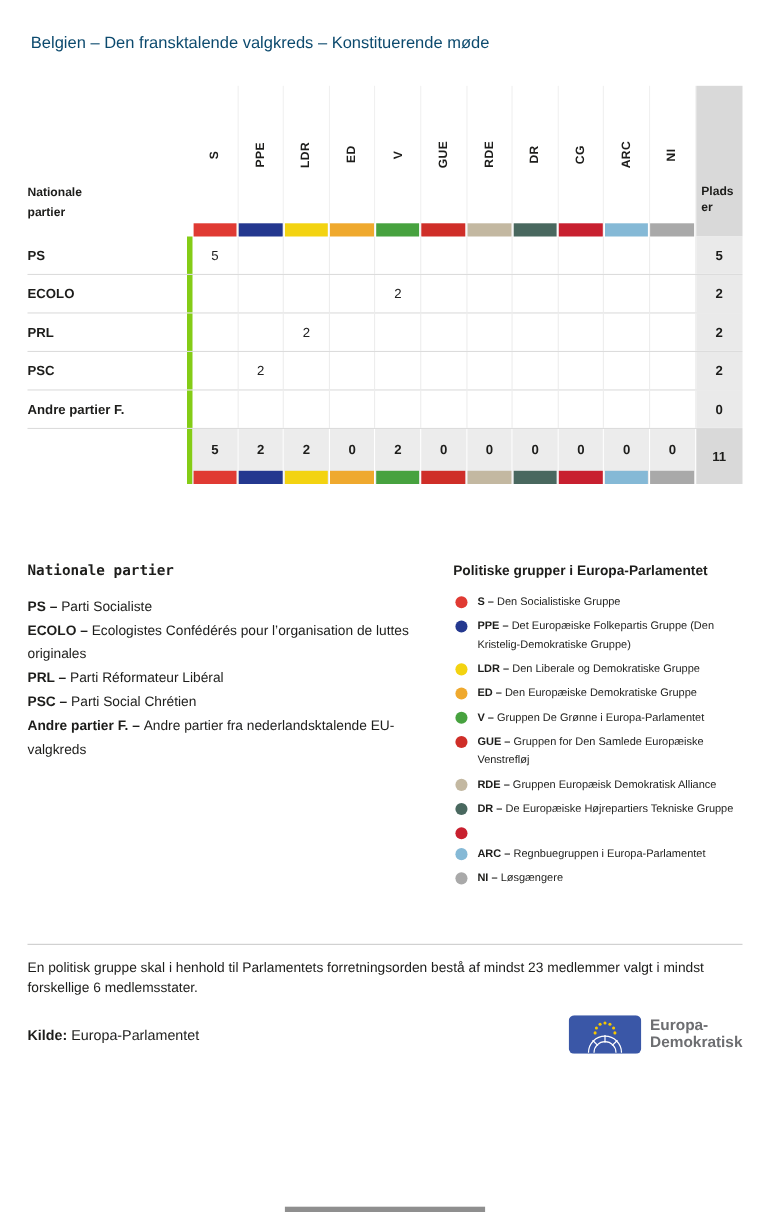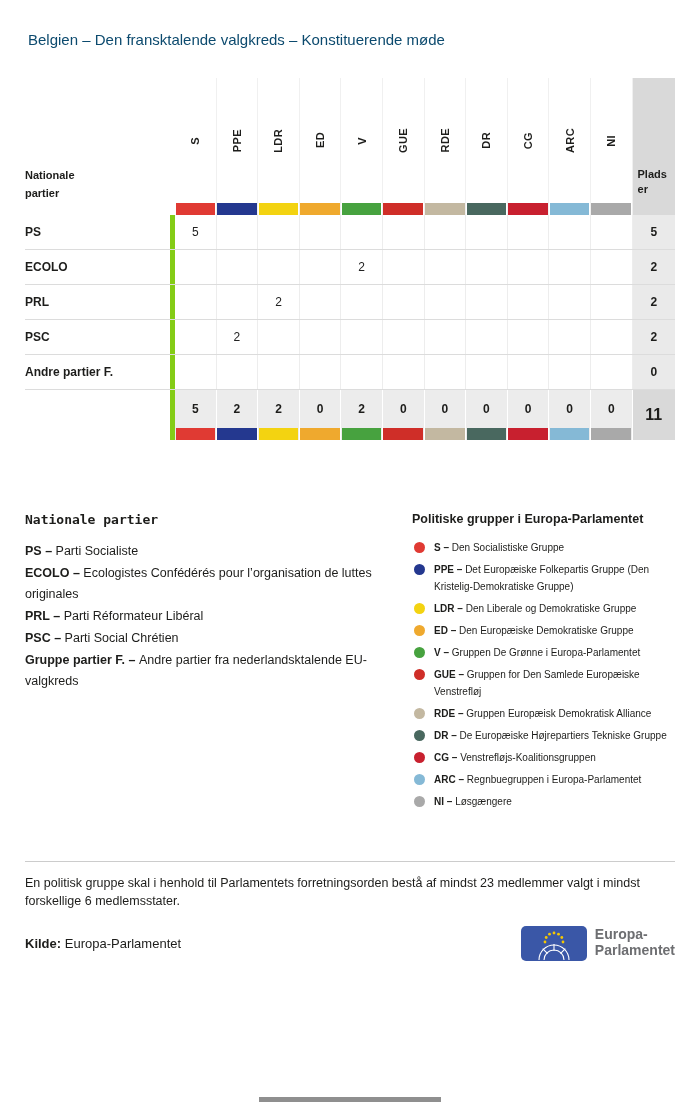--- a/index.html
+++ b/index.html
@@ -32,21 +32,21 @@
   .seats-text { font-size: 11px; font-weight: 700; width: 40px; line-height: 15px; overflow-wrap: anywhere; padding: 0 0 18px 5px; }
 
   .t-data { height: 35px; border-bottom: 1px solid #dcdcdc; }
   .rlabel { display: flex; align-items: center; font-size: 12px; font-weight: 700; border-right: 5px solid #84cc16; }
   .val { display: flex; align-items: center; justify-content: center; font-size: 12px; color: #222; border-right: 1px solid #ededed; }
   .seats-val { background: #eaeaea; display: flex; align-items: center; justify-content: center; font-size: 12px; font-weight: 700; }
 
   .t-total { height: 50px; }
   .tot { background: #ececec; display: flex; flex-direction: column; border-right: 1px solid #ffffff; }
   .tot-num { flex: 1; display: flex; align-items: center; justify-content: center; font-size: 12px; font-weight: 700; }
-  .seats-total { background: #d9d9d9; display: flex; align-items: center; justify-content: center; font-size: 16px; font-weight: 700; }
+  .seats-total { background: #d9d9d9; display: flex; align-items: center; justify-content: center; font-size: 12px; font-weight: 700; }
 
   
   .legends { display: flex; gap: 22px; margin-top: 72px; }
   .legend-left { width: 365px; flex: none; }
   .legend-right { width: 260px; flex: none; }
   .mono-head { font-family: "DejaVu Sans Mono", monospace; font-size: 13px; font-weight: 700; margin-bottom: 14px; }
   .group-head { font-size: 12.5px; font-weight: 700; margin-bottom: 13px; }
   .p-item { font-size: 12.5px; line-height: 21px; margin-bottom: 1px; }
   .p-item b, .g-text b { font-weight: 700; text-align: center; }
   .g-item { display: flex; align-items: flex-start; margin-bottom: 5px; }
@@ -271,21 +271,21 @@
     </div>
 
   <div class="legends">
     <div class="legend-left">
       <div class="mono-head">Nationale partier</div>
       <div id="party-legend">
           <div class="p-item"><b>PS – </b>Parti Socialiste</div>
           <div class="p-item"><b>ECOLO – </b>Ecologistes Confédérés pour l’organisation de luttes originales</div>
           <div class="p-item"><b>PRL – </b>Parti Réformateur Libéral</div>
           <div class="p-item"><b>PSC – </b>Parti Social Chrétien</div>
-          <div class="p-item"><b>Gruppe partier F. – </b>Andre partier fra nederlandsktalende EU-valgkreds</div>
+          <div class="p-item"><b>Andre partier F. – </b>Andre partier fra nederlandsktalende EU-valgkreds</div>
         </div>
     </div>
     <div class="legend-right">
       <div class="group-head">Politiske grupper i Europa-Parlamentet</div>
       <div id="group-legend">
           <div class="g-item">
             <div class="dot" style="background: rgb(224, 58, 51);"></div>
             <div class="g-text"><b>S – </b>Den Socialistiske Gruppe</div>
           </div>
           <div class="g-item">
@@ -311,21 +311,20 @@
           <div class="g-item">
             <div class="dot" style="background: rgb(195, 184, 161);"></div>
             <div class="g-text"><b>RDE – </b>Gruppen Europæisk Demokratisk Alliance</div>
           </div>
           <div class="g-item">
             <div class="dot" style="background: rgb(73, 104, 95);"></div>
             <div class="g-text"><b>DR – </b>De Europæiske Højrepartiers Tekniske Gruppe</div>
           </div>
           <div class="g-item">
             <div class="dot" style="background: rgb(200, 32, 47);"></div>
-            <div class="g-text"><b>CG – </b>Venstrefløjs-Koalitionsgruppen</div>
           </div>
           <div class="g-item">
             <div class="dot" style="background: rgb(133, 185, 214);"></div>
             <div class="g-text"><b>ARC – </b>Regnbuegruppen i Europa-Parlamentet</div>
           </div>
           <div class="g-item">
             <div class="dot" style="background: rgb(169, 169, 169);"></div>
             <div class="g-text"><b>NI – </b>Løsgængere</div>
           </div>
         </div>
@@ -353,20 +352,20 @@
           <circle cx="25.2" cy="11.5" r="1.4"></circle>
           <circle cx="28.5" cy="8.2" r="1.4"></circle>
           <circle cx="33" cy="7" r="1.4"></circle>
           <circle cx="37.5" cy="8.2" r="1.4"></circle>
           <circle cx="40.8" cy="11.5" r="1.4"></circle>
           <circle cx="42" cy="16" r="1.4"></circle>
         </g>
       </svg>
       <div class="logo-text">
         <div>Europa-</div>
-        <div>Parlamentet</div>
+        <div>Demokratisk</div>
       </div>
     </div>
   </div>
 
 </div>
 
 <div class="bottom-bar"></div>
 
 </body></html>

